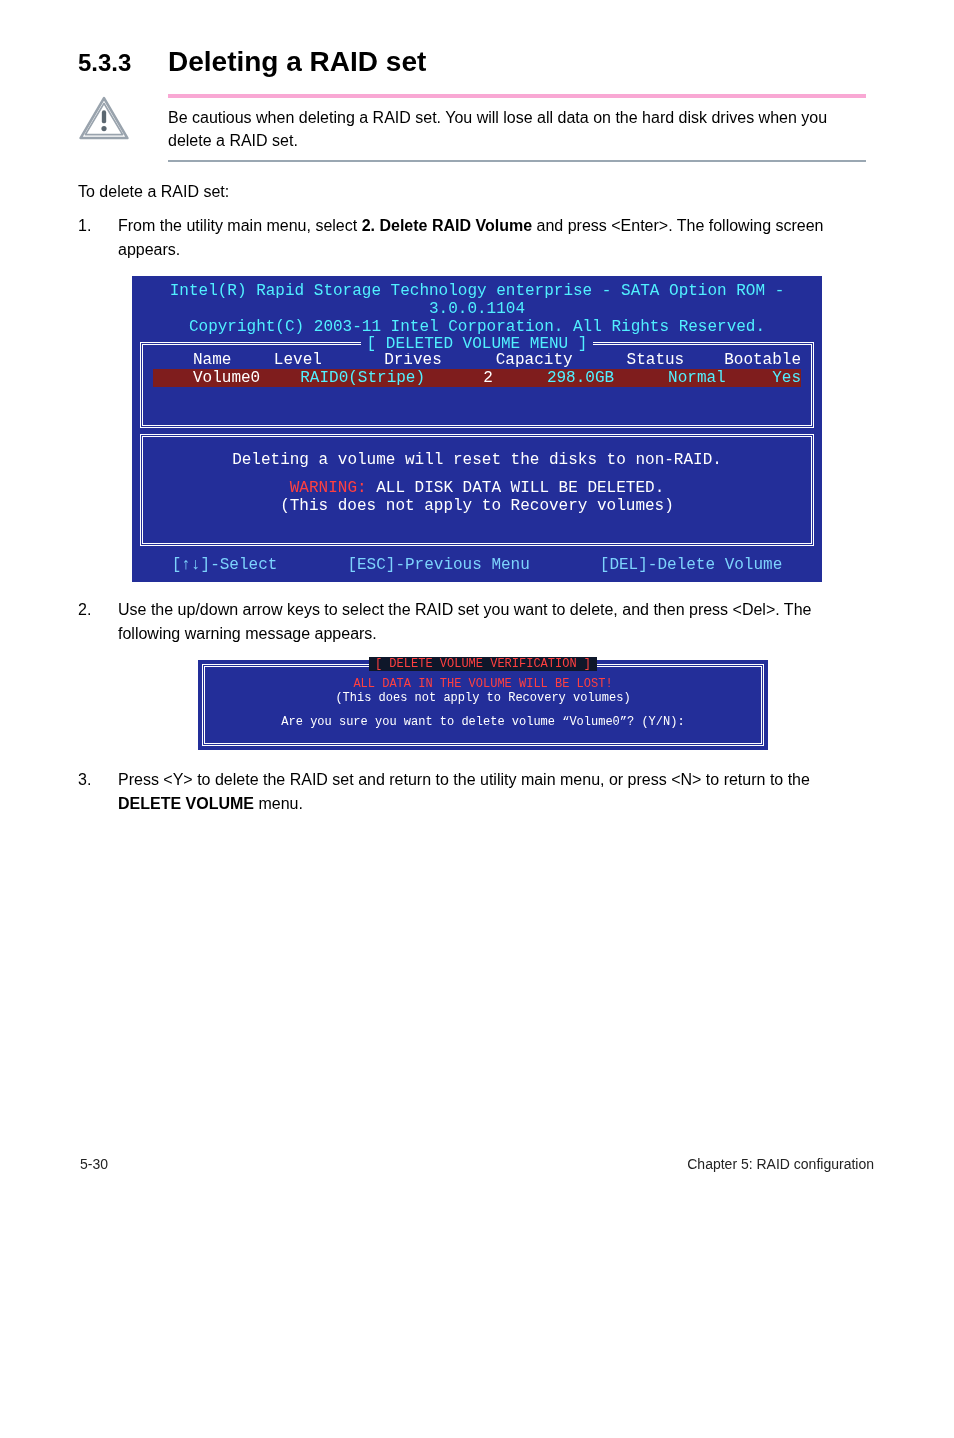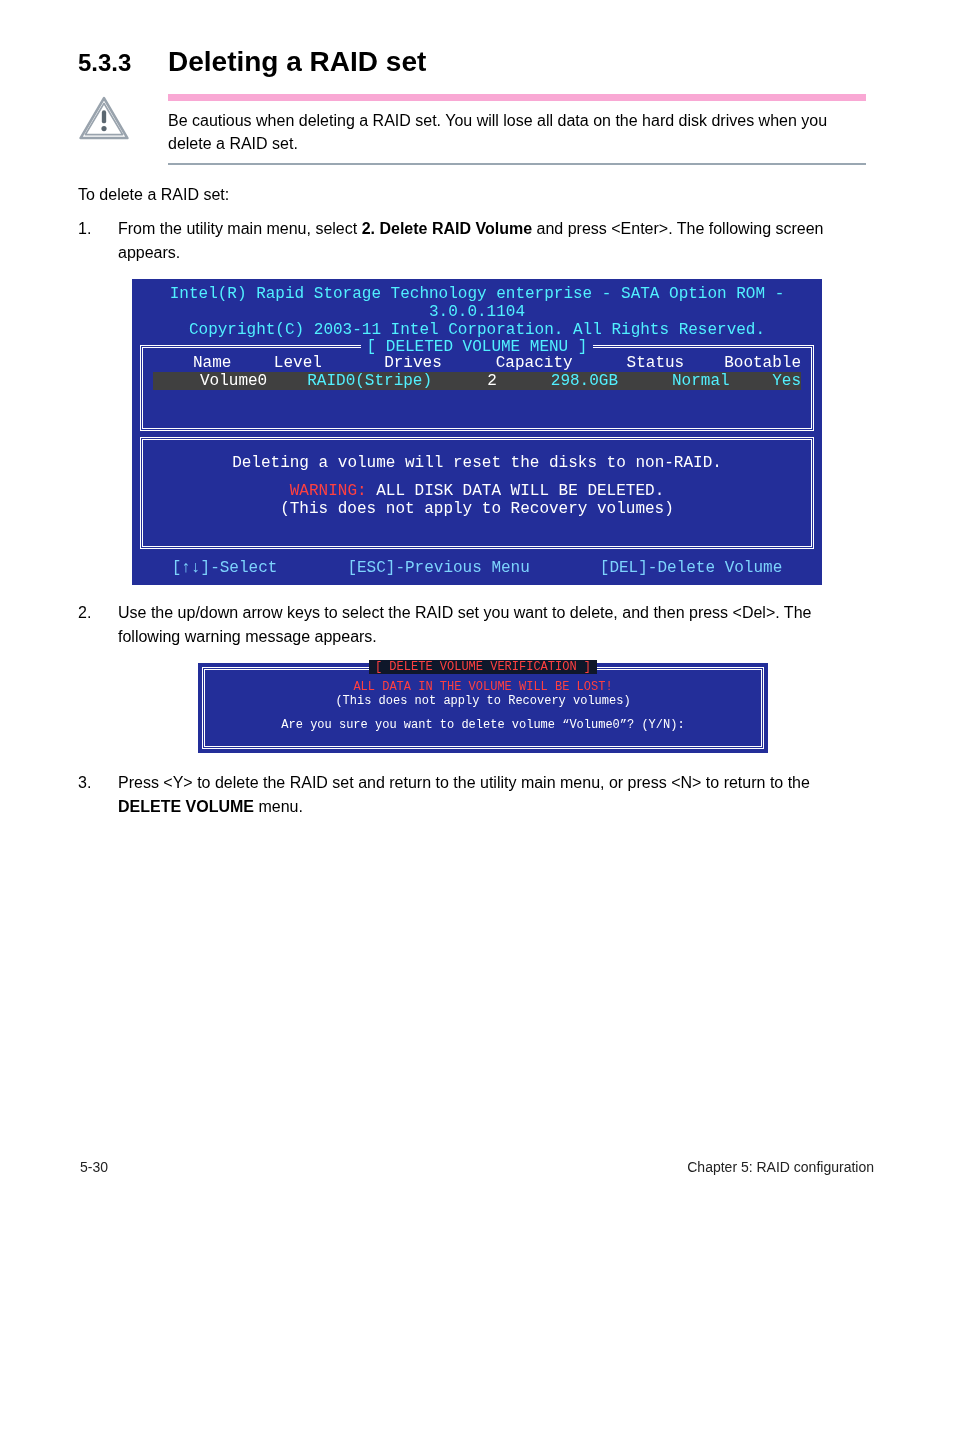--- a/index.html
+++ b/index.html
@@ -37,21 +37,21 @@
   .callout-icon {
     width: 90px;
     display: flex;
     justify-content: flex-start;
     padding-top: 2px;
   }
   .callout-text {
     flex: 1;
     font-size: 16px;
     line-height: 1.45;
-    border-top: 7px solid #f9a8d4;
+    border-top: 4px solid #f9a8d4;
     border-bottom: 2px solid #9aa7b2;
     padding: 8px 0;
   }
   .para {
     font-size: 16px;
     line-height: 1.5;
     margin-bottom: 10px;
   }
   .step {
     display: flex;
@@ -105,21 +105,21 @@
   .vol-header-row span, .vol-row span {
     display: inline-block;
     margin-left: 40px;
   }
   .cName { width: 90px; }
   .cLevel { width: 155px; }
   .cDrives { width: 85px; text-align: right; padding-right: 14px;}
   .cCap { width: 110px; text-align: right; padding-right: 14px;}
   .cStatus { width: 85px; }
   .cBoot { width: 90px; text-align: right; }
-  .vol-row { background: #404040; color: #fff; padding-left: 7px; }
+  .vol-row { background: #7f1d1d; color: #fff; }
   .vol-row .cLevel, .vol-row .cCap, .vol-row .cStatus, .vol-row .cBoot { color: #51f0ff; }
   .help-box { padding-bottom: 28px; text-align: center; }
   .help-box .warn { color: #ff4040; }
   .bios-footer {
     color: #7dd3fc;
     padding: 4px 14px 8px 14px;
     display: flex;
     justify-content: center;
     gap: 70px;
   }

